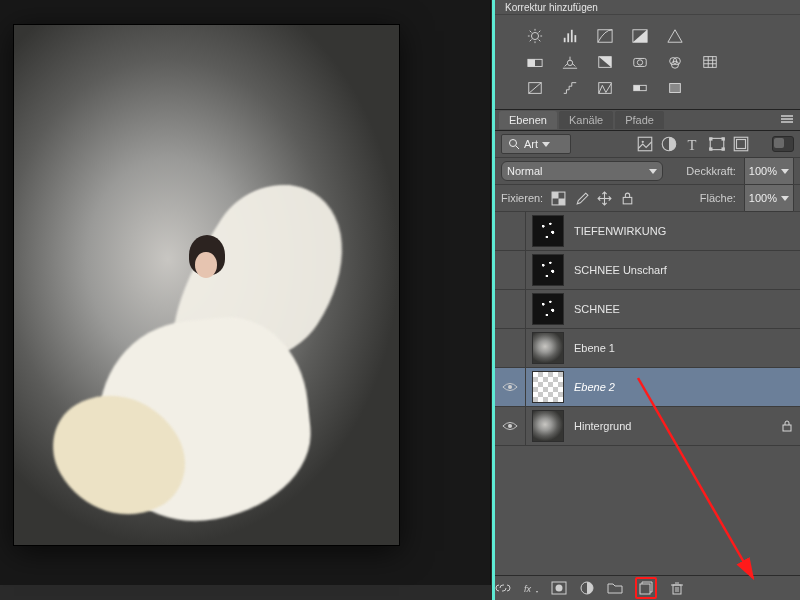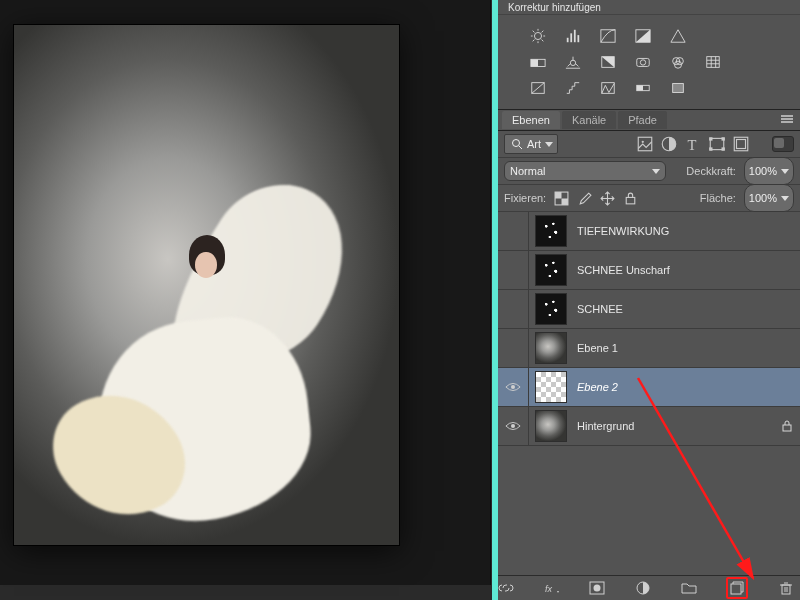--- a/index.html
+++ b/index.html
@@ -65,21 +65,21 @@
     position:absolute; left:126px; top:72px; width:22px;height:26px;
     background:#e6c4b0; border-radius:48% 48% 50% 50%;
   }
 
   
   .panel-stack {
     position: absolute;
     right: 0; top: 0;
     width: 308px; height: 600px;
     background: #535353;
-    border-left: 6px solid #5eead4;
+    border-left: 3px solid #5eead4;
     box-sizing: border-box;
   }
 
   
   .adj-head {
     height: 14px;
     padding: 0 10px;
     font-size: 10px;
     color: #e6e6e6;
     display:flex; align-items:center; gap:6px;
@@ -125,21 +125,21 @@
     padding: 0 6px;
     gap:6px;
     border-bottom:1px solid #3e3e3e;
   }
   .combo {
     display:flex; align-items:center;
     background:#6a6a6a;
     border:1px solid #3a3a3a;
     border-radius:2px;
     height:18px;
-    padding:0 4px 0 6px;
+    padding:0 20px 0 6px;
     font-size:11px;
     color:#eee;
     gap:4px;
     cursor:pointer;
   }
   .filter-ico { width:18px;height:18px; display:flex;align-items:center;justify-content:center; color:#c9c9c9; cursor:pointer;}
   .filter-toggle {
     width:20px;height:14px;border-radius:3px;
     background:#3c3c3c; border:1px solid #2b2b2b;
     position:relative; cursor:pointer;
@@ -158,21 +158,21 @@
   }
   .blend-combo {
     display:flex;align-items:center;justify-content:space-between;
     width: 150px; height:18px;
     background:#6a6a6a; border:1px solid #3a3a3a; border-radius:6px;
     padding:0 5px; color:#eee; cursor:pointer;
   }
   .lbl { color:#cfcfcf; }
   .pct-box {
     display:flex;align-items:center;
-    background:#6a6a6a;border:1px solid #3a3a3a;border-radius:10px;
+    background:#6a6a6a;border:1px solid #3a3a3a;border-radius:1px;
     height:18px; padding:4px 4px; color:#eee; gap:4px;
   }
 
   .lock-row .lock-ico { width:15px;height:15px;display:flex;align-items:center;justify-content:center;color:#cfcfcf;cursor:pointer;}
 
   
   .layer-list {
     background:#535353;
   }
   .layer {
@@ -238,21 +238,21 @@
     position:absolute; left:508px; top:360px;
     width:280px;height:230px; pointer-events:none;
   }
 
   
   .bottom-row {
     position:absolute; left:0; right:0; bottom:0;
     height:24px;
     background:#535353;
     border-top:1px solid #2b2b2b;
-    display:flex; align-items:center; justify-content:space-between;
+    display:flex; align-items:center; justify-content:flex-start;
     gap:12px; padding-right:6px;margin-top:6px;
   }
   .bot-ico{ width:16px;height:16px;display:flex;align-items:center;justify-content:center;color:#cfcfcf;cursor:pointer;}
   .new-layer-highlight{
     border:2px solid #ff1a1a;
     padding:1px;
     border-radius:2px;
   }
 
   

